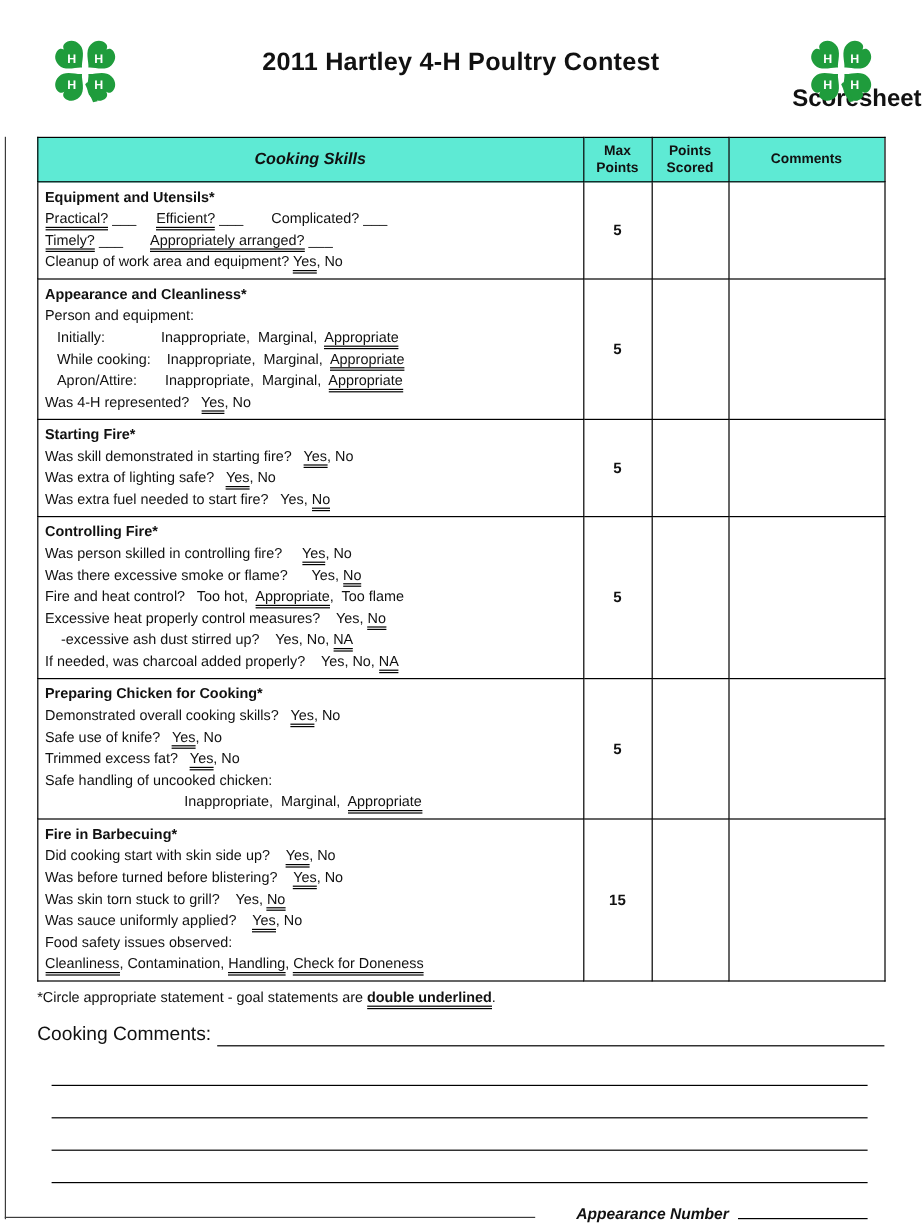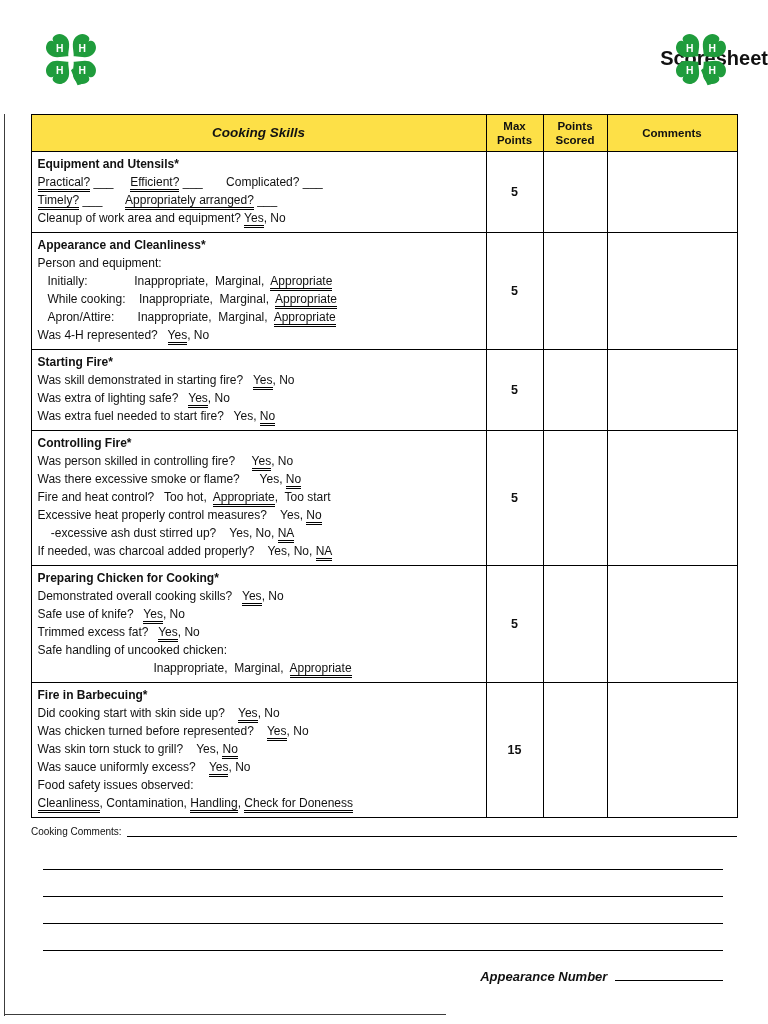--- a/index.html
+++ b/index.html
@@ -24,21 +24,21 @@
 
   
   table.scoresheet {
     border-collapse: collapse;
     width: 706px;
     margin: 6px auto 0 auto;
     table-layout: fixed;
   }
   table.scoresheet th, table.scoresheet td { border: 1px solid #000; }
   thead th {
-    background: #fde047;
+    background: #5eead4;
     font-size: 11.5px;
     line-height: 14px;
     font-weight: bold;
     text-align: center;
     vertical-align: middle;
     padding: 4px 2px;
     height: 37px;
   }
   thead th.skills-h { font-size: 13.5px; font-style: italic; }
   td.skills-cell { padding: 3px 8px 5px 6px; vertical-align: top; }
@@ -50,21 +50,21 @@
   td.max-cell {
     text-align: center; vertical-align: middle;
     font-size: 12.5px; font-weight: bold;
   }
   td.scored-cell, td.comments-cell { background: #ffffff; }
 
   
   .footer { width: 706px; margin: 5px auto 0 auto; }
   .note { font-size: 12px; line-height: 17px; }
   .note .note-goal { font-weight: bold; border-bottom: 3px double #000; }
-  .comments-row { display: flex; align-items: flex-end; margin-top: 2px; font-size: 10px; }
+  .comments-row { display: flex; align-items: flex-end; margin-top: 14px; font-size: 16px; }
   .comments-row .fill-line { flex: 1; border-bottom: 1px solid #000; height: 14px; margin-left: 5px; }
   .rule-lines { margin-top: 6px; }
   .rule-line { border-bottom: 1px solid #000; height: 27px; margin: 0 14px 0 12px; }
   .participant-row {
     margin-top: 17px;
     text-align: right;
     padding-right: 14px;
     font-size: 13px;
     font-weight: bold;
     font-style: italic;
@@ -113,20 +113,21 @@
   </defs>
 </svg>
 
 <div class="page">
 
   <div class="masthead">
     <svg class="logo left" width="62" height="62" viewBox="0 0 66 62">
       <use href="#clover-symbol"></use>
     </svg>
     <div class="title-block">
+      <div class="doc-title">2011 Hartley 4-H Poultry Contest</div>
       <div class="doc-subtitle">Scoresheet</div>
     </div>
     <svg class="logo right" width="62" height="62" viewBox="0 0 66 62">
       <use href="#clover-symbol"></use>
     </svg>
   </div>
 
   <table class="scoresheet">
     <colgroup>
       <col style="width:455px">
@@ -176,21 +177,21 @@
           </td>
           <td class="max-cell">5</td>
           <td class="scored-cell"></td>
           <td class="comments-cell"></td>
         </tr>
         <tr>
           <td class="skills-cell">
             <div class="row-title">Controlling Fire*</div>
             <div class="line"><span>Was person skilled in controlling fire?     </span><span class="goal">Yes</span><span>, No</span></div>
             <div class="line"><span>Was there excessive smoke or flame?      Yes, </span><span class="goal">No</span></div>
-            <div class="line"><span>Fire and heat control?   Too hot,  </span><span class="goal">Appropriate</span><span>,  Too start</span></div>
+            <div class="line"><span>Fire and heat control?   Too hot,  </span><span class="goal">Appropriate</span><span>,  Too flame</span></div>
             <div class="line"><span>Excessive heat properly control measures?    Yes, </span><span class="goal">No</span></div>
             <div class="line"><span>    -excessive ash dust stirred up?    Yes, No, </span><span class="goal">NA</span></div>
             <div class="line"><span>If needed, was charcoal added properly?    Yes, No, </span><span class="goal">NA</span></div>
           </td>
           <td class="max-cell">5</td>
           <td class="scored-cell"></td>
           <td class="comments-cell"></td>
         </tr>
         <tr>
           <td class="skills-cell">
@@ -202,34 +203,35 @@
             <div class="line align-right"><span>Inappropriate,  Marginal,  </span><span class="goal">Appropriate</span></div>
           </td>
           <td class="max-cell">5</td>
           <td class="scored-cell"></td>
           <td class="comments-cell"></td>
         </tr>
         <tr>
           <td class="skills-cell">
             <div class="row-title">Fire in Barbecuing*</div>
             <div class="line"><span>Did cooking start with skin side up?    </span><span class="goal">Yes</span><span>, No</span></div>
-            <div class="line"><span>Was chicken turned before represented?    </span><span class="goal">Yes</span><span>, No</span></div>
+            <div class="line"><span>Was before turned before blistering?    </span><span class="goal">Yes</span><span>, No</span></div>
             <div class="line"><span>Was skin torn stuck to grill?    Yes, </span><span class="goal">No</span></div>
-            <div class="line"><span>Was sauce uniformly excess?    </span><span class="goal">Yes</span><span>, No</span></div>
+            <div class="line"><span>Was sauce uniformly applied?    </span><span class="goal">Yes</span><span>, No</span></div>
             <div class="line"><span>Food safety issues observed:</span></div>
             <div class="line align-center"><span class="goal">Cleanliness</span><span>, Contamination, </span><span class="goal">Handling</span><span>, </span><span class="goal">Check for Doneness</span></div>
           </td>
           <td class="max-cell">15</td>
           <td class="scored-cell"></td>
           <td class="comments-cell"></td>
         </tr>
       </tbody>
   </table>
 
   <div class="footer">
+    <div class="note"><span>*Circle appropriate statement - goal statements are </span><span class="note-goal">double underlined</span><span>.</span></div>
 
     <div class="comments-row">
       <span>Cooking Comments:</span>
       <span class="fill-line"></span>
     </div>
 
     <div class="rule-lines">
       <div class="rule-line"></div>
       <div class="rule-line"></div>
       <div class="rule-line"></div>

